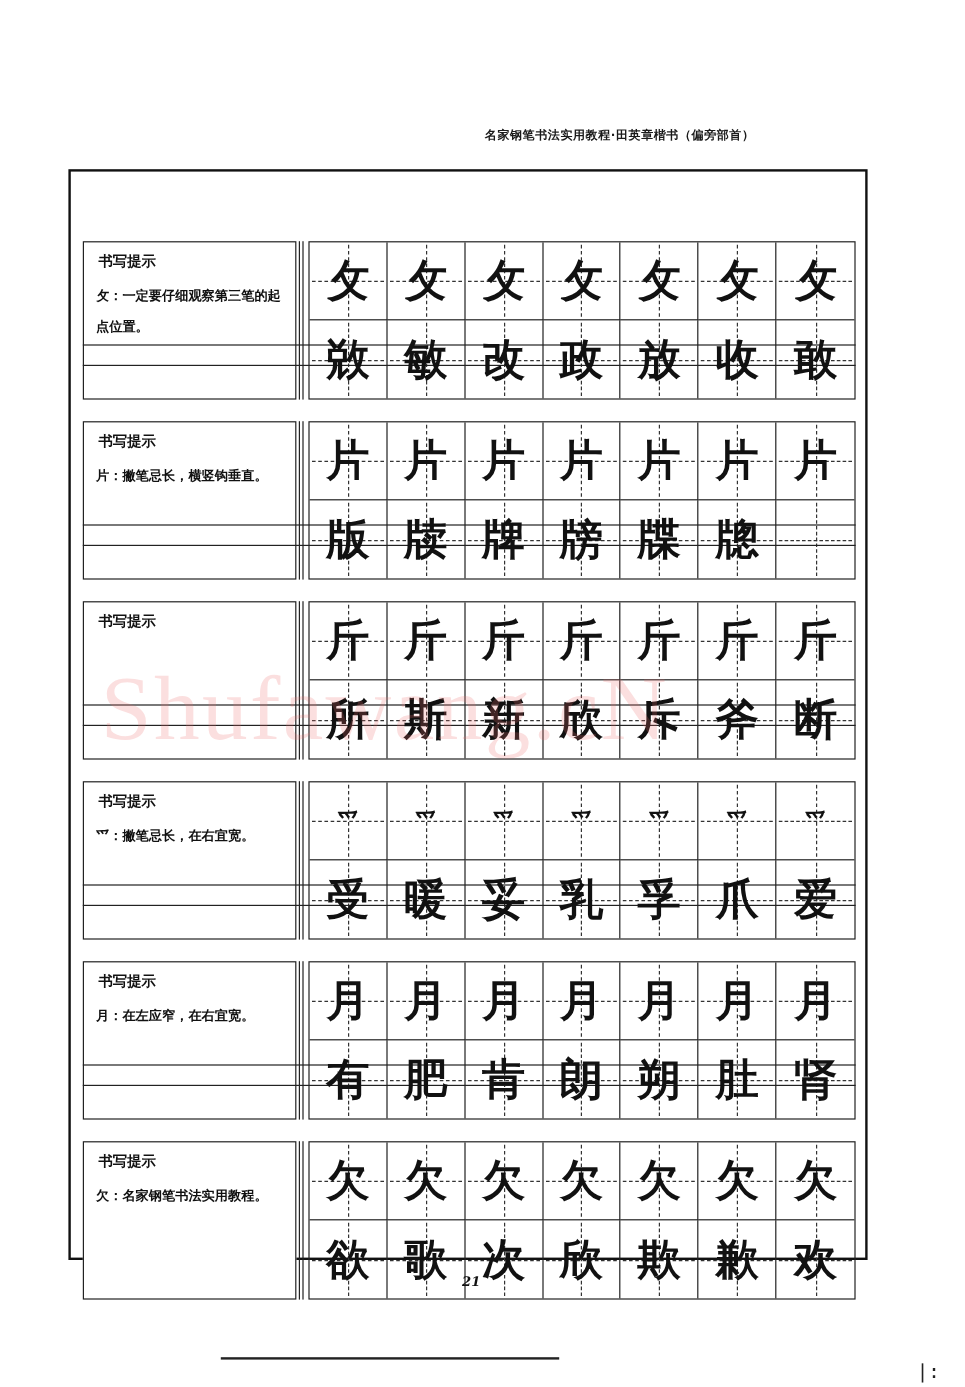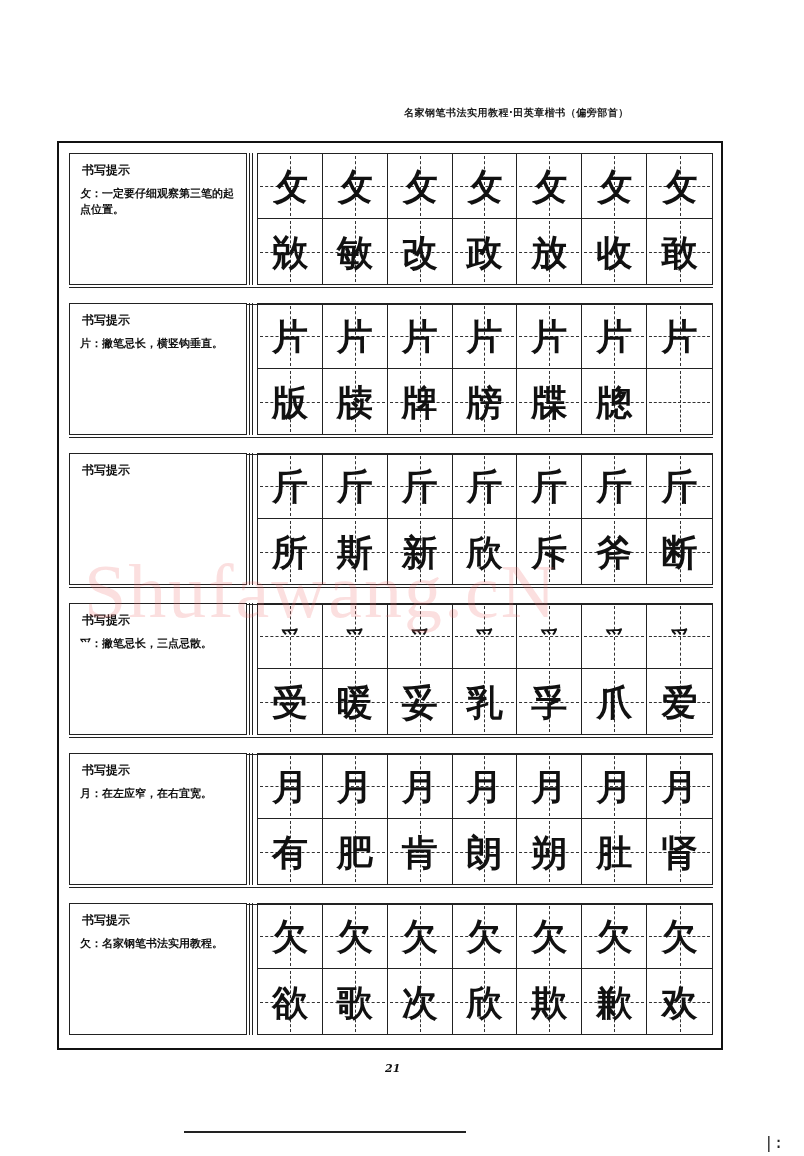--- a/index.html
+++ b/index.html
@@ -3,27 +3,27 @@
 <meta charset="utf-8">
 <style>
   html, body { margin:0; padding:0; background:#ffffff; }
   body { width:804px; height:1156px; position:relative; overflow:hidden;
          font-family:"DejaVu Serif", serif; color:#111; }
   .header { position:absolute; left:404px; top:106px; width:330px; height:22px;
             font-family:"DejaVu Sans", sans-serif; font-weight:bold; font-size:10px;
             letter-spacing:0.5px; color:#1a1a1a; white-space:nowrap; }
   .frame { position:absolute; left:57px; top:141px; width:666px; height:909px;
            border:2px solid #111; box-sizing:border-box; }
-  .section { position:absolute; left:10px; width:644px; height:168px; }
+  .section { position:absolute; left:10px; width:644px; height:168px;margin-top:48px; }
   .hint { position:absolute; left:0; top:0; width:178px; height:132px;
           border:1.5px solid #222; box-sizing:border-box; background:#fff; }
   .hint-title { position:absolute; left:12px; top:8px; font-family:"DejaVu Sans", sans-serif;
                 font-weight:bold; font-size:12px; }
   .hint-text { position:absolute; left:10px; top:32px; width:160px; font-family:"DejaVu Sans", sans-serif;
-               font-weight:bold; font-size:11px; line-height:16px; }
+               font-weight:bold; font-size:11px; line-height:26px; }
   .sep { position:absolute; left:180px; top:0; width:4px; height:132px;
          border-left:1.5px solid #222; border-right:1.5px solid #222; box-sizing:border-box; }
   .grid { position:absolute; left:188px; top:0; width:456px; height:132px;
           border:1.5px solid #222; box-sizing:border-box; display:grid;
           grid-template-columns:repeat(7, 1fr); grid-template-rows:1fr 1fr; }
   .cell { position:relative; border-right:1.3px solid #222; border-bottom:1.3px solid #222;
           box-sizing:border-box; display:flex; align-items:center; justify-content:center; }
   .cell:nth-child(7n) { border-right:none; }
   .cell.r2 { border-bottom:none; }
   .cell::before { content:""; position:absolute; left:50%; top:2px; bottom:2px;
@@ -203,21 +203,21 @@
           </div>
           <div class="cell r2">
             <span class="ch">断</span>
           </div>
         </div>
       </div>
       <div class="strip" style="top: 444px;"></div>
       <div class="section" style="top: 460px;">
         <div class="hint">
           <div class="hint-title">书写提示</div>
-          <div class="hint-text">爫：撇笔忌长，三点忌散。</div>
+          <div class="hint-text">爫：撇笔忌长，在右宜宽。</div>
         </div>
         <div class="sep"></div>
         <div class="grid">
           <div class="cell">
             <span class="ch small">爫</span>
           </div>
           <div class="cell">
             <span class="ch small">爫</span>
           </div>
           <div class="cell">

